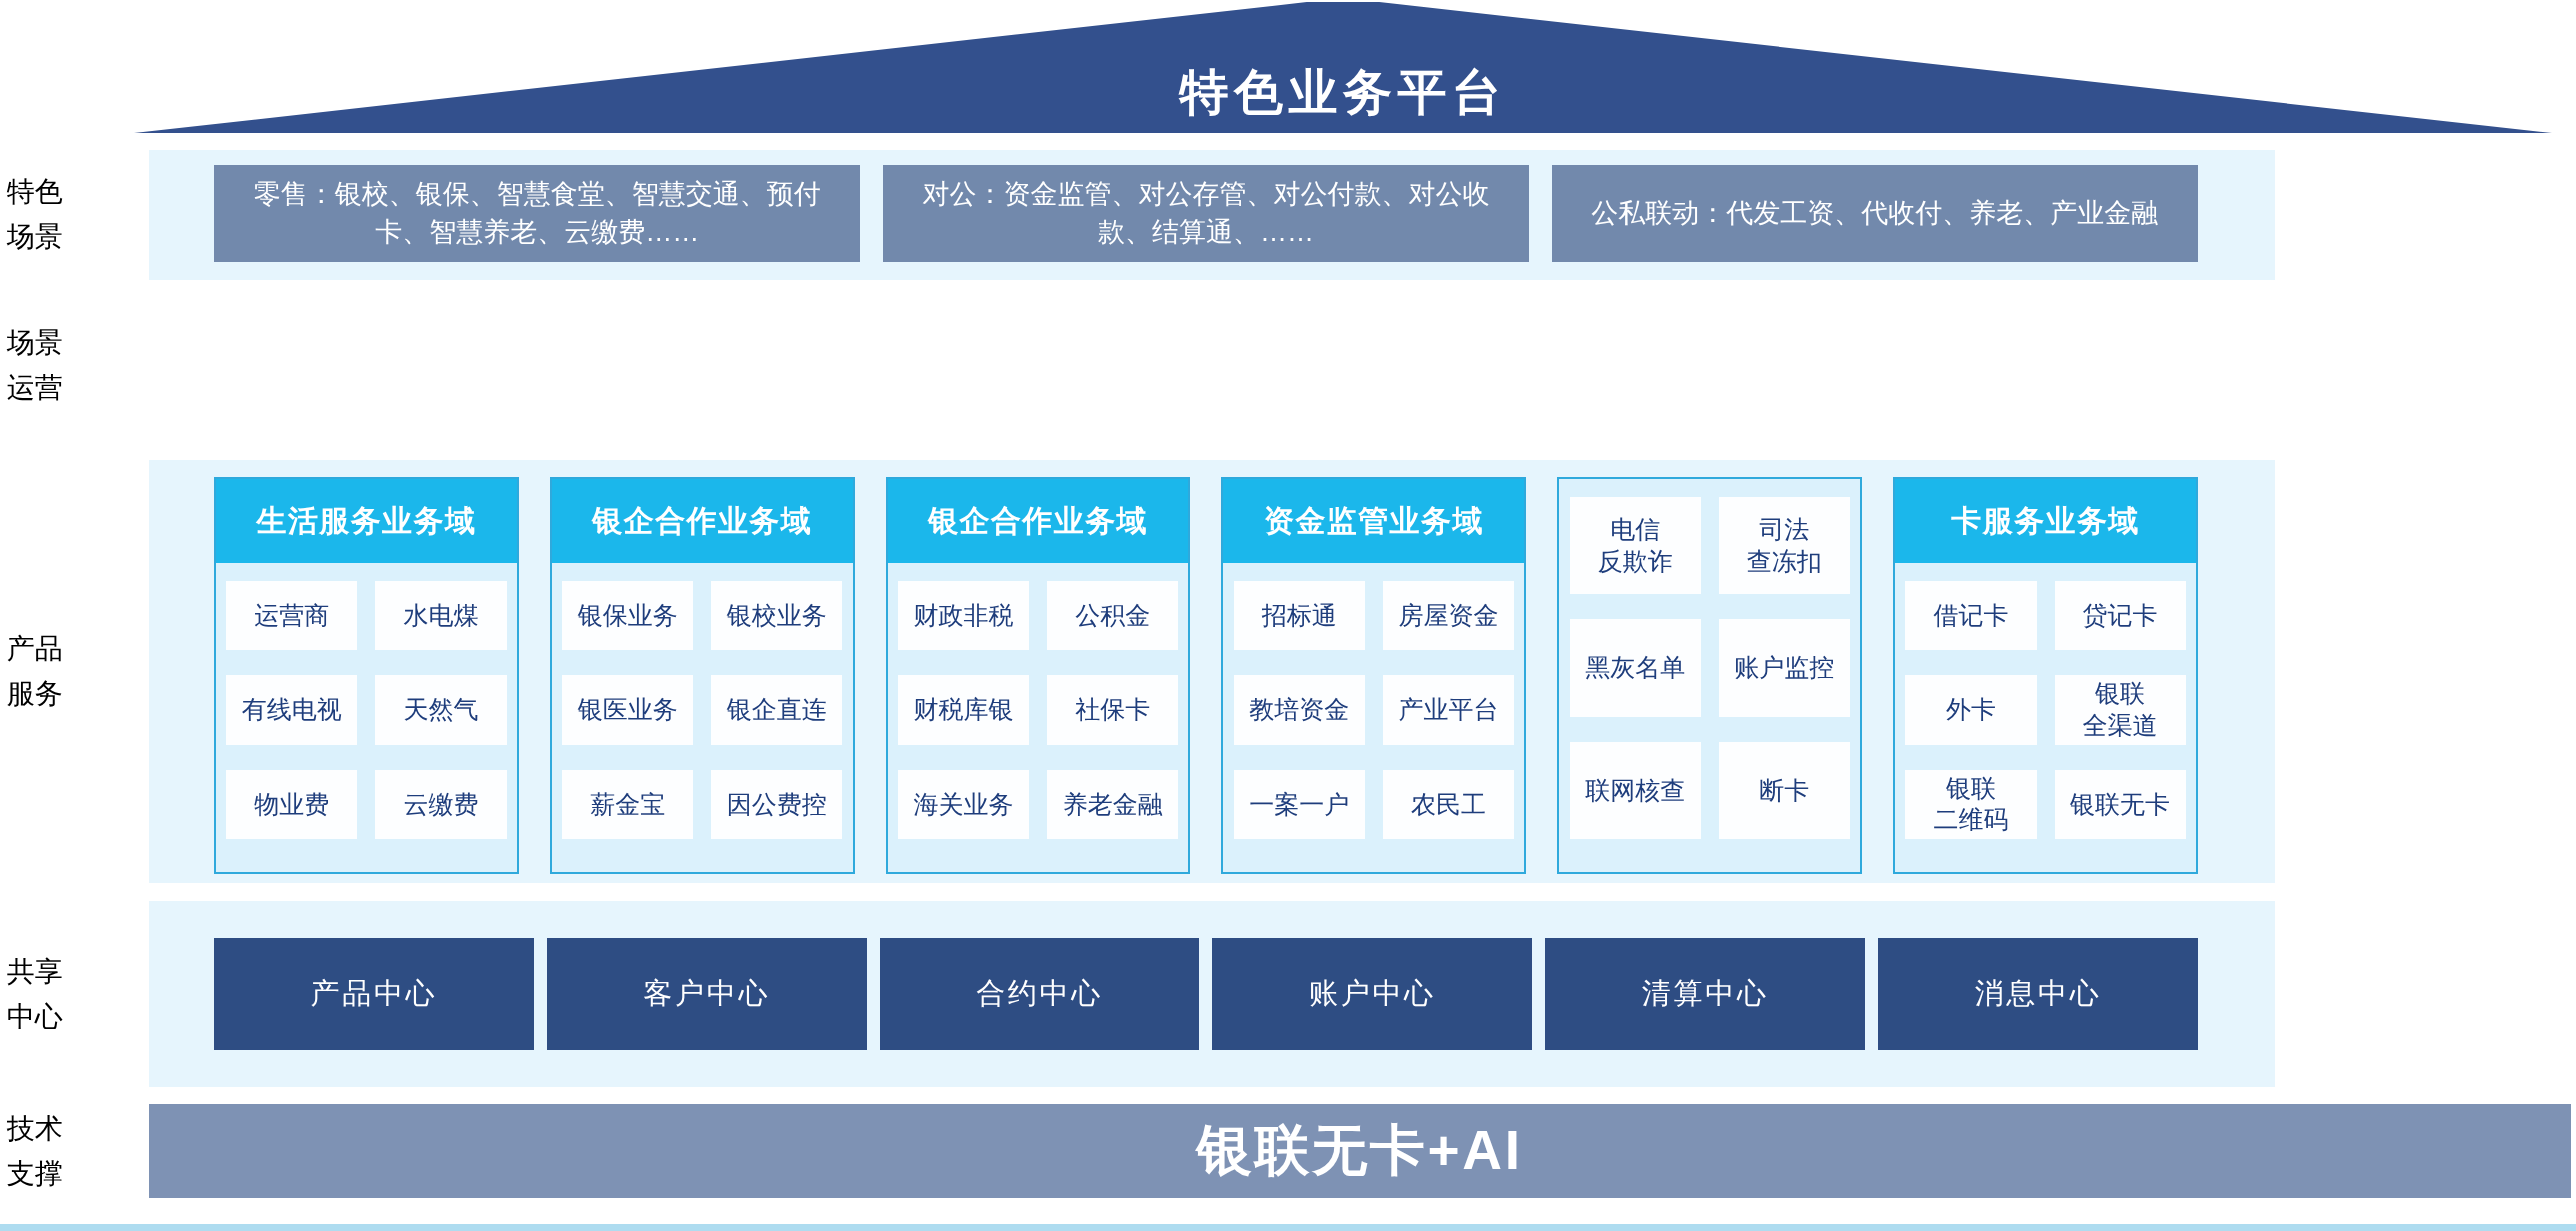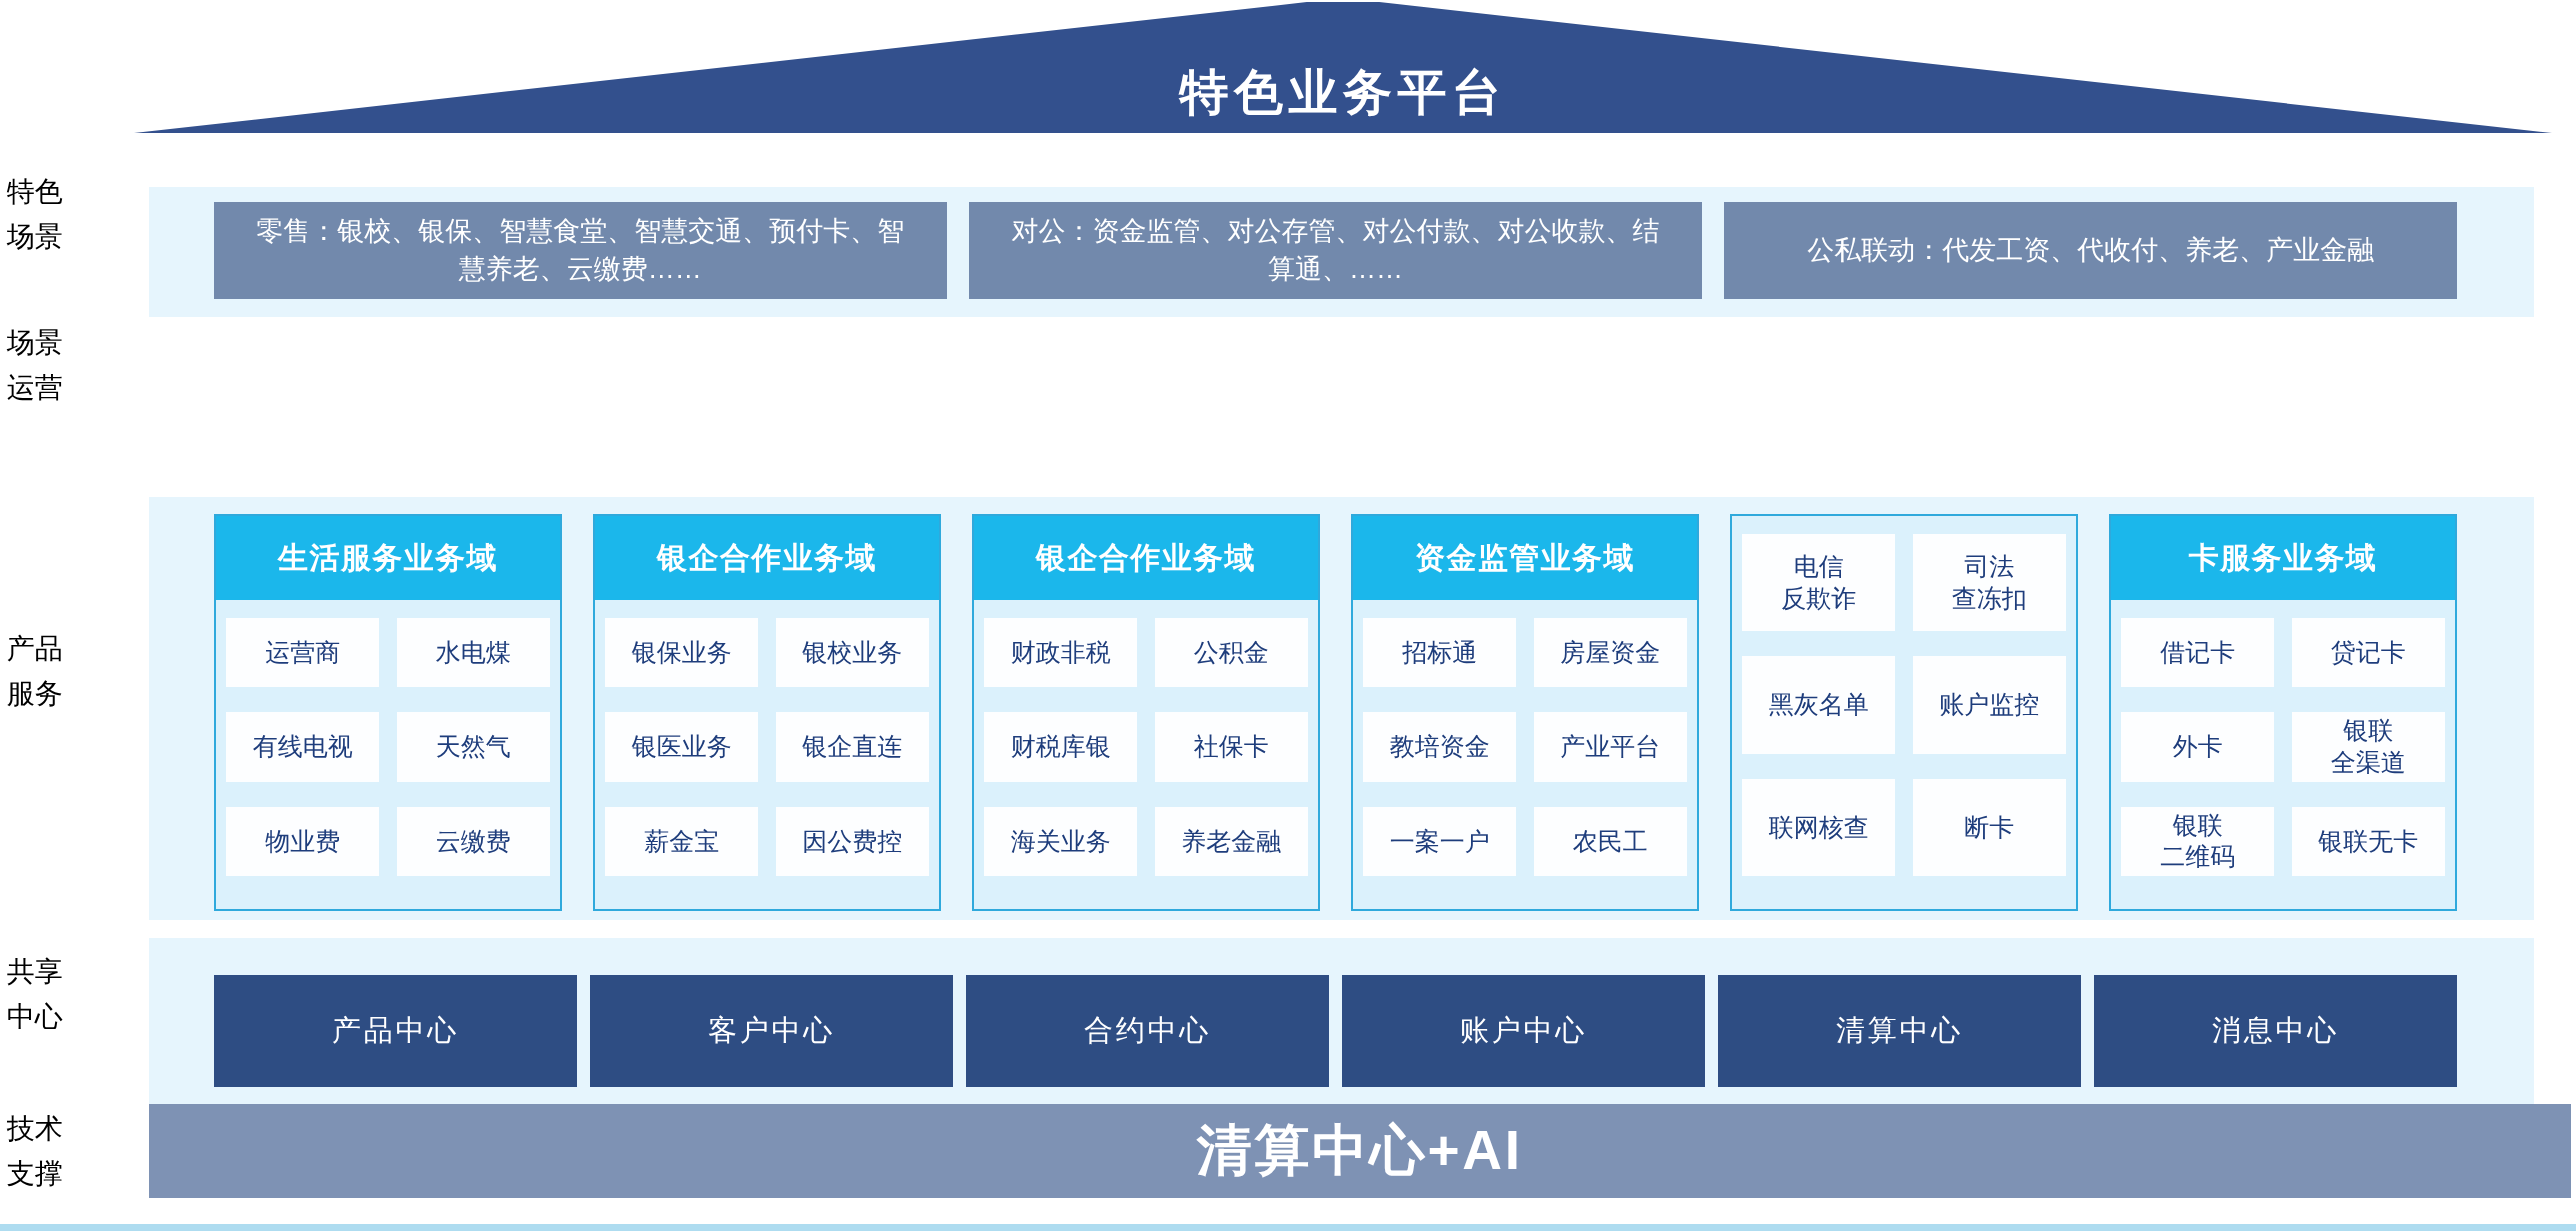--- a/index.html
+++ b/index.html
@@ -22,22 +22,22 @@
     position:absolute; left:0; right:0; top:58px; text-align:center;
     color:#fff; font-size:49px; font-weight:bold; letter-spacing:5.5px;
   }
   
   .side-label{
     position:absolute; left:6.8px; width:103px; text-align:left;
     color:var(--label-text); font-size:28px; line-height:45px; white-space:pre-line;
   }
   
   .band{
-    position:absolute; left:149px; width:2385px; background:var(--band-bg);
-    box-sizing:border-box; display:flex;margin-top:37px;
+    position:absolute; left:149px; width:2126px; background:var(--band-bg);
+    box-sizing:border-box; display:flex;
   }
   
   .band-scenario{ top:150px; height:130px; padding:15px 77px 18.5px 65px; gap:22.6px; }
   .scenario-box{
     flex:1; background:var(--box-steel); color:#fff; font-size:27px; line-height:38px;
     display:flex; align-items:center; justify-content:center; text-align:center; padding:0 31px;
     box-sizing:border-box;
   }
   
   .band-operations{ top:296px; height:138px; padding:8.2px 77px 15.7px 65px; gap:36px; }
@@ -192,19 +192,19 @@
   <div class="band band-shared">
     <div class="center-box">产品中心</div>
     <div class="center-box">客户中心</div>
     <div class="center-box">合约中心</div>
     <div class="center-box">账户中心</div>
     <div class="center-box">清算中心</div>
     <div class="center-box">消息中心</div>
   </div>
 
   <div class="tech-bar">
-    <div class="tech-label">清算中心+AI</div>
+    <div class="tech-label">银联无卡+AI</div>
   </div>
 
   <div class="bottom-strip"></div>
 
 </div>
 
 
 </body></html>

